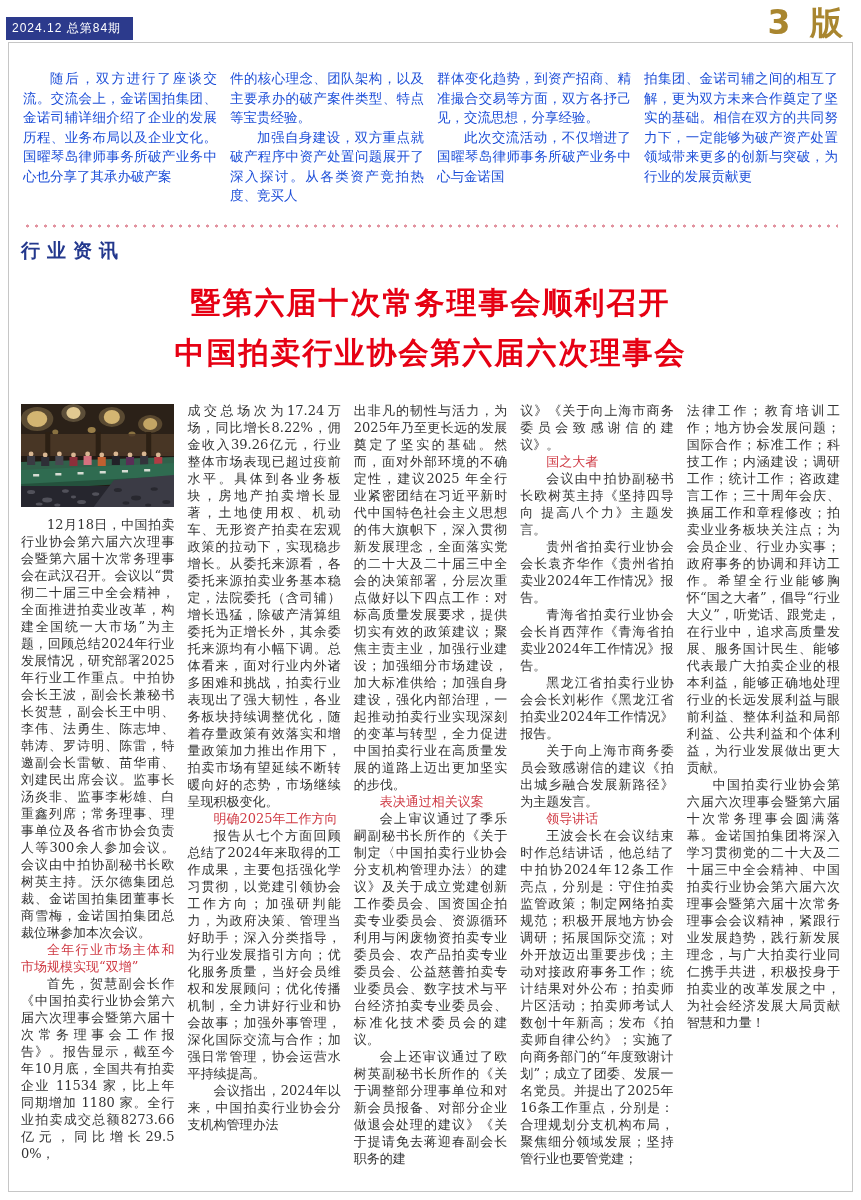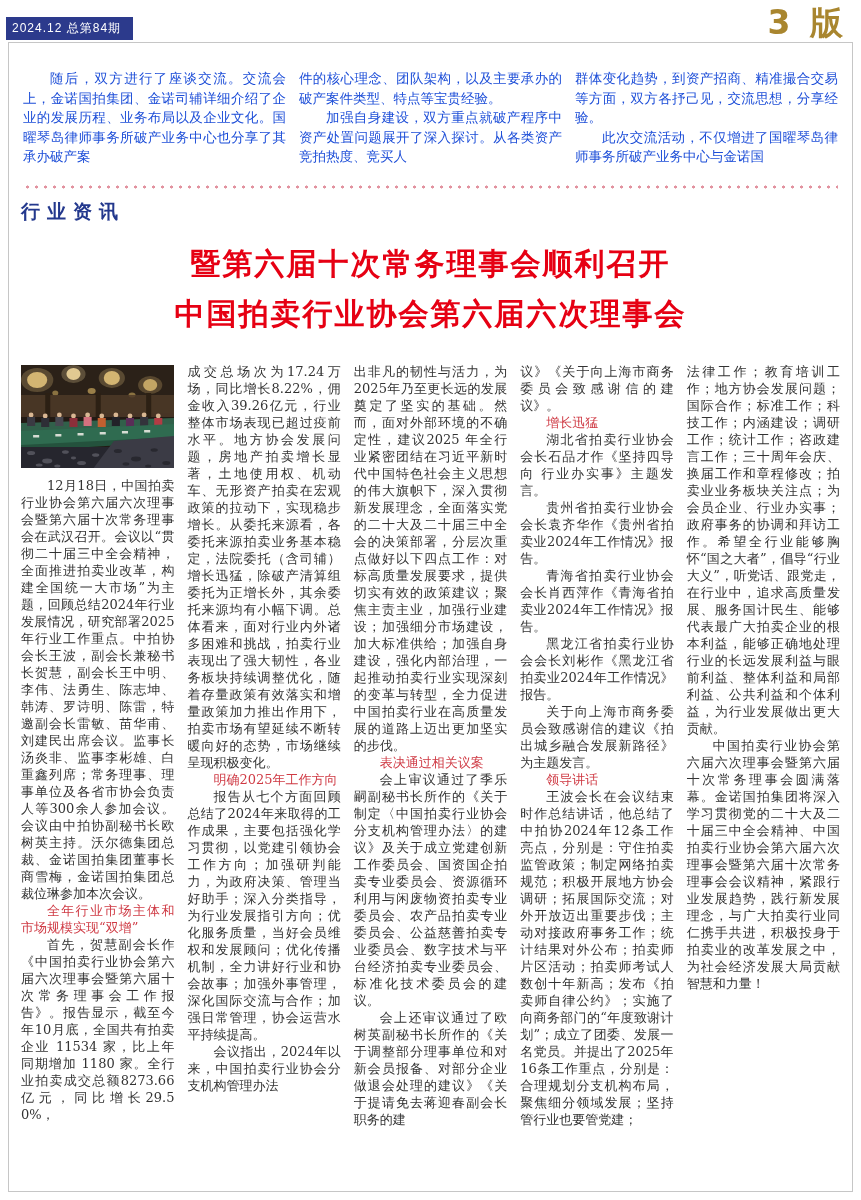--- a/index.html
+++ b/index.html
@@ -49,20 +49,23 @@
       <div class="col">
         <p class="para indent">随后，双方进行了座谈交流。交流会上，金诺国拍集团、金诺司辅详细介绍了企业的发展历程、业务布局以及企业文化。国曜琴岛律师事务所破产业务中心也分享了其承办破产案</p>
       </div>
       <div class="col">
         <p class="para">件的核心理念、团队架构，以及主要承办的破产案件类型、特点等宝贵经验。</p>
         <p class="para indent">加强自身建设，双方重点就破产程序中资产处置问题展开了深入探讨。从各类资产竞拍热度、竞买人</p>
       </div>
       <div class="col">
         <p class="para">群体变化趋势，到资产招商、精准撮合交易等方面，双方各抒己见，交流思想，分享经验。</p>
         <p class="para indent">此次交流活动，不仅增进了国曜琴岛律师事务所破产业务中心与金诺国</p>
+      </div>
+      <div class="col">
+        <p class="para">拍集团、金诺司辅之间的相互了解，更为双方未来合作奠定了坚实的基础。相信在双方的共同努力下，一定能够为破产资产处置领域带来更多的创新与突破，为行业的发展贡献更</p>
       </div>
     </div>
   <div class="divider"></div>
   <div class="section-label">行业资讯</div>
   <h1 class="headline">
     <span>暨第六届十次常务理事会顺利召开</span>
     <span>中国拍卖行业协会第六届六次理事会</span>
   </h1>
   <div class="body-cols" id="body-cols">
       <div class="col">
@@ -138,35 +141,35 @@
         <ellipse cx="104" cy="99" rx="3.4" ry="1.7"></ellipse>
               <ellipse cx="126" cy="101" rx="3" ry="1.5"></ellipse>
       </g>
     </svg>
   </div>
         <p class="para indent">12月18日，中国拍卖行业协会第六届六次理事会暨第六届十次常务理事会在武汉召开。会议以“贯彻二十届三中全会精神，全面推进拍卖业改革，构建全国统一大市场”为主题，回顾总结2024年行业发展情况，研究部署2025年行业工作重点。中拍协会长王波，副会长兼秘书长贺慧，副会长王中明、李伟、法勇生、陈志坤、韩涛、罗诗明、陈雷，特邀副会长雷敏、苗华甫、刘建民出席会议。监事长汤炎非、监事李彬雄、白重鑫列席；常务理事、理事单位及各省市协会负责人等300余人参加会议。会议由中拍协副秘书长欧树英主持。沃尔德集团总裁、金诺国拍集团董事长商雪梅，金诺国拍集团总裁位琳参加本次会议。</p>
         <p class="sub">全年行业市场主体和市场规模实现“双增”</p>
         <p class="para indent">首先，贺慧副会长作《中国拍卖行业协会第六届六次理事会暨第六届十次常务理事会工作报告》。报告显示，截至今年10月底，全国共有拍卖企业 11534 家，比上年同期增加 1180 家。全行业拍卖成交总额8273.66亿元，同比增长29.50%，</p>
       </div>
       <div class="col">
-        <p class="para">成交总场次为17.24万场，同比增长8.22%，佣金收入39.26亿元，行业整体市场表现已超过疫前水平。地方协会发展问题，房地产拍卖增长显著，土地使用权、机动车、无形资产拍卖在宏观政策的拉动下，实现稳步增长。从委托来源看，各委托来源拍卖业务基本稳定，法院委托（含司辅）增长迅猛，除破产清算组委托为正增长外，其余委托来源均有小幅下调。总体看来，面对行业内外诸多困难和挑战，拍卖行业表现出了强大韧性，各业务板块持续调整优化，随着存量政策有效落实和增量政策加力推出作用下，拍卖市场有望延续不断转暖向好的态势，市场继续呈现积极变化。</p>
+        <p class="para">成交总场次为17.24万场，同比增长8.22%，佣金收入39.26亿元，行业整体市场表现已超过疫前水平。具体到各业务板块，房地产拍卖增长显著，土地使用权、机动车、无形资产拍卖在宏观政策的拉动下，实现稳步增长。从委托来源看，各委托来源拍卖业务基本稳定，法院委托（含司辅）增长迅猛，除破产清算组委托为正增长外，其余委托来源均有小幅下调。总体看来，面对行业内外诸多困难和挑战，拍卖行业表现出了强大韧性，各业务板块持续调整优化，随着存量政策有效落实和增量政策加力推出作用下，拍卖市场有望延续不断转暖向好的态势，市场继续呈现积极变化。</p>
         <p class="sub">明确2025年工作方向</p>
         <p class="para indent">报告从七个方面回顾总结了2024年来取得的工作成果，主要包括强化学习贯彻，以党建引领协会工作方向；加强研判能力，为政府决策、管理当好助手；深入分类指导，为行业发展指引方向；优化服务质量，当好会员维权和发展顾问；优化传播机制，全力讲好行业和协会故事；加强外事管理，深化国际交流与合作；加强日常管理，协会运营水平持续提高。</p>
         <p class="para indent">会议指出，2024年以来，中国拍卖行业协会分支机构管理办法</p>
       </div>
       <div class="col">
         <p class="para">出非凡的韧性与活力，为 2025年乃至更长远的发展奠定了坚实的基础。然而，面对外部环境的不确定性，建议2025 年全行业紧密团结在习近平新时代中国特色社会主义思想的伟大旗帜下，深入贯彻新发展理念，全面落实党的二十大及二十届三中全会的决策部署，分层次重点做好以下四点工作：对标高质量发展要求，提供切实有效的政策建议；聚焦主责主业，加强行业建设；加强细分市场建设，加大标准供给；加强自身建设，强化内部治理，一起推动拍卖行业实现深刻的变革与转型，全力促进中国拍卖行业在高质量发展的道路上迈出更加坚实的步伐。</p>
         <p class="sub">表决通过相关议案</p>
         <p class="para indent">会上审议通过了季乐嗣副秘书长所作的《关于制定〈中国拍卖行业协会分支机构管理办法〉的建议》及关于成立党建创新工作委员会、国资国企拍卖专业委员会、资源循环利用与闲废物资拍卖专业委员会、农产品拍卖专业委员会、公益慈善拍卖专业委员会、数字技术与平台经济拍卖专业委员会、标准化技术委员会的建议。</p>
         <p class="para indent">会上还审议通过了欧树英副秘书长所作的《关于调整部分理事单位和对新会员报备、对部分企业做退会处理的建议》《关于提请免去蒋迎春副会长职务的建</p>
       </div>
       <div class="col">
         <p class="para">议》《关于向上海市商务委员会致感谢信的建议》。</p>
-        <p class="sub">增长迅猛</p>
-        <p class="para indent">湖北省拍卖行业协会会长石品才作《坚持四导向 行业办实事》主题发言。</p>
+        <p class="sub">国之大者</p>
+        <p class="para indent">会议由中拍协副秘书长欧树英主持《坚持四导向 提高八个力》主题发言。</p>
         <p class="para indent">贵州省拍卖行业协会会长袁齐华作《贵州省拍卖业2024年工作情况》报告。</p>
         <p class="para indent">青海省拍卖行业协会会长肖西萍作《青海省拍卖业2024年工作情况》报告。</p>
         <p class="para indent">黑龙江省拍卖行业协会会长刘彬作《黑龙江省拍卖业2024年工作情况》报告。</p>
         <p class="para indent">关于向上海市商务委员会致感谢信的建议《拍出城乡融合发展新路径》为主题发言。</p>
         <p class="sub">领导讲话</p>
         <p class="para indent">王波会长在会议结束时作总结讲话，他总结了中拍协2024年12条工作亮点，分别是：守住拍卖监管政策；制定网络拍卖规范；积极开展地方协会调研；拓展国际交流；对外开放迈出重要步伐；主动对接政府事务工作；统计结果对外公布；拍卖师片区活动；拍卖师考试人数创十年新高；发布《拍卖师自律公约》；实施了向商务部门的“年度致谢计划”；成立了团委、发展一名党员。并提出了2025年16条工作重点，分别是：合理规划分支机构布局，聚焦细分领域发展；坚持管行业也要管党建；</p>
       </div>
       <div class="col">
         <p class="para">法律工作；教育培训工作；地方协会发展问题；国际合作；标准工作；科技工作；内涵建设；调研工作；统计工作；咨政建言工作；三十周年会庆、换届工作和章程修改；拍卖业业务板块关注点；为会员企业、行业办实事；政府事务的协调和拜访工作。希望全行业能够胸怀“国之大者”，倡导“行业大义”，听党话、跟党走，在行业中，追求高质量发展、服务国计民生、能够代表最广大拍卖企业的根本利益，能够正确地处理行业的长远发展利益与眼前利益、整体利益和局部利益、公共利益和个体利益，为行业发展做出更大贡献。</p>
         <p class="para indent">中国拍卖行业协会第六届六次理事会暨第六届十次常务理事会圆满落幕。金诺国拍集团将深入学习贯彻党的二十大及二十届三中全会精神、中国拍卖行业协会第六届六次理事会暨第六届十次常务理事会会议精神，紧跟行业发展趋势，践行新发展理念，与广大拍卖行业同仁携手共进，积极投身于拍卖业的改革发展之中，为社会经济发展大局贡献智慧和力量！</p>

